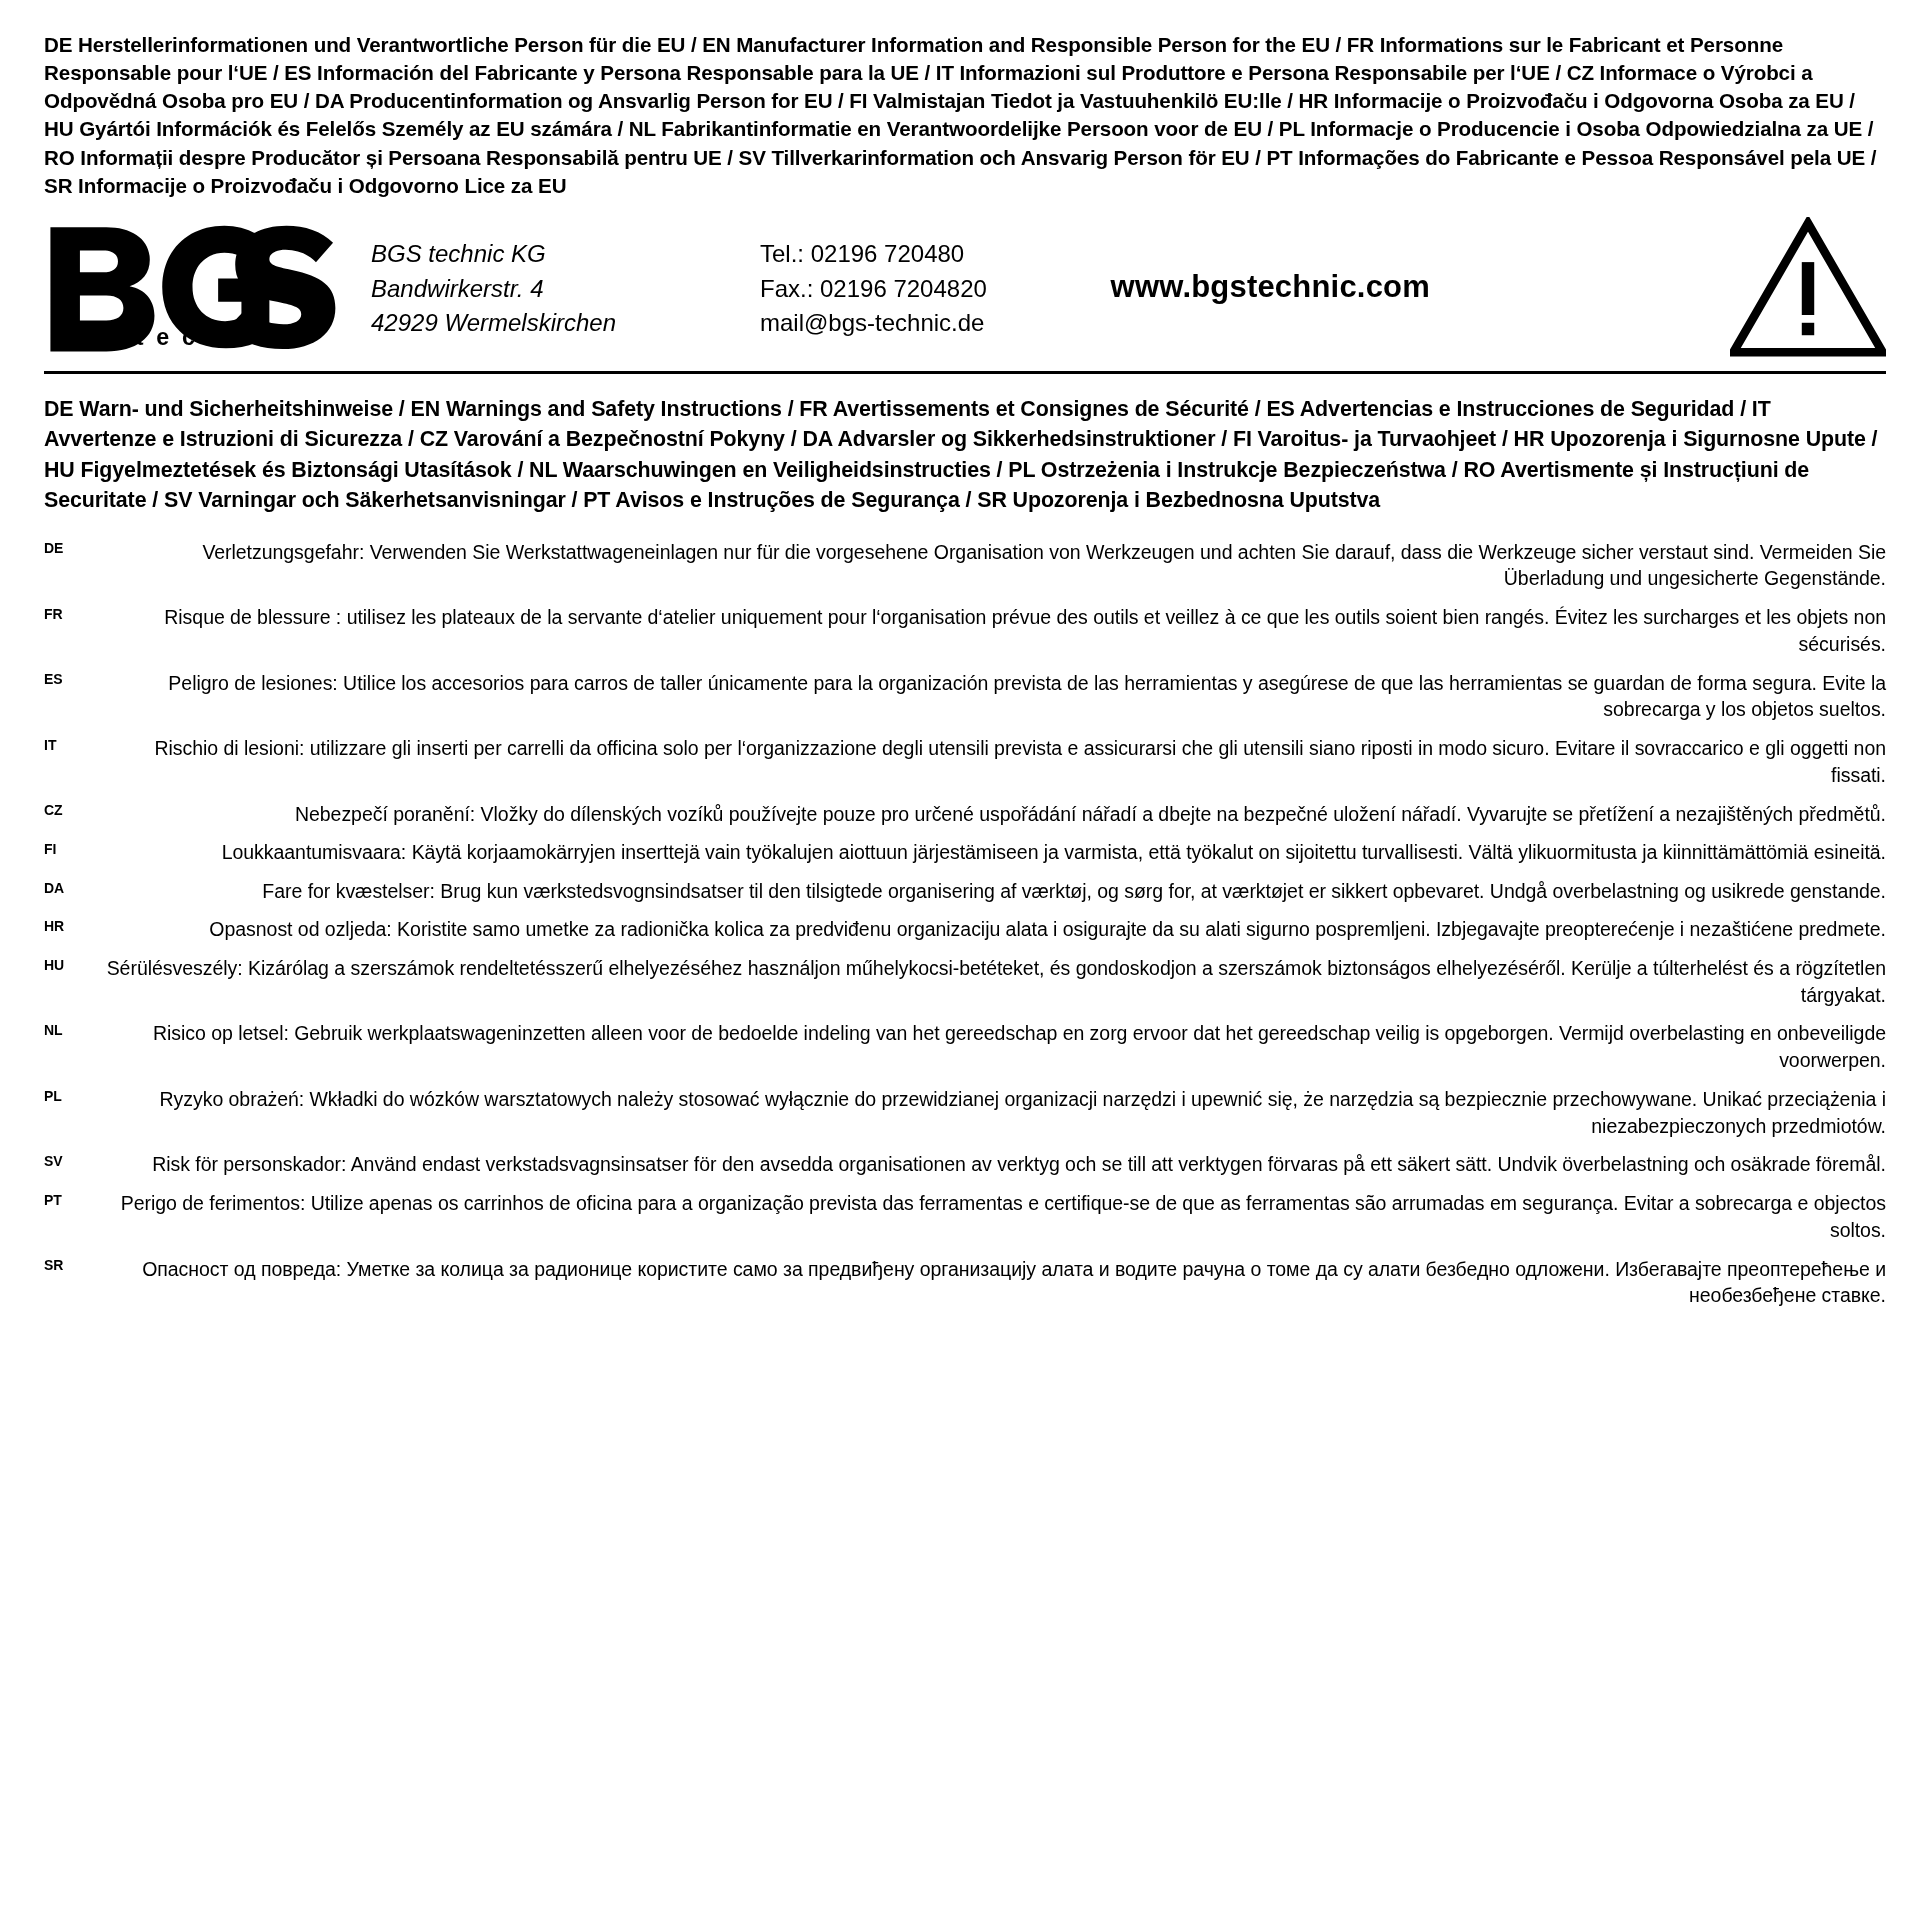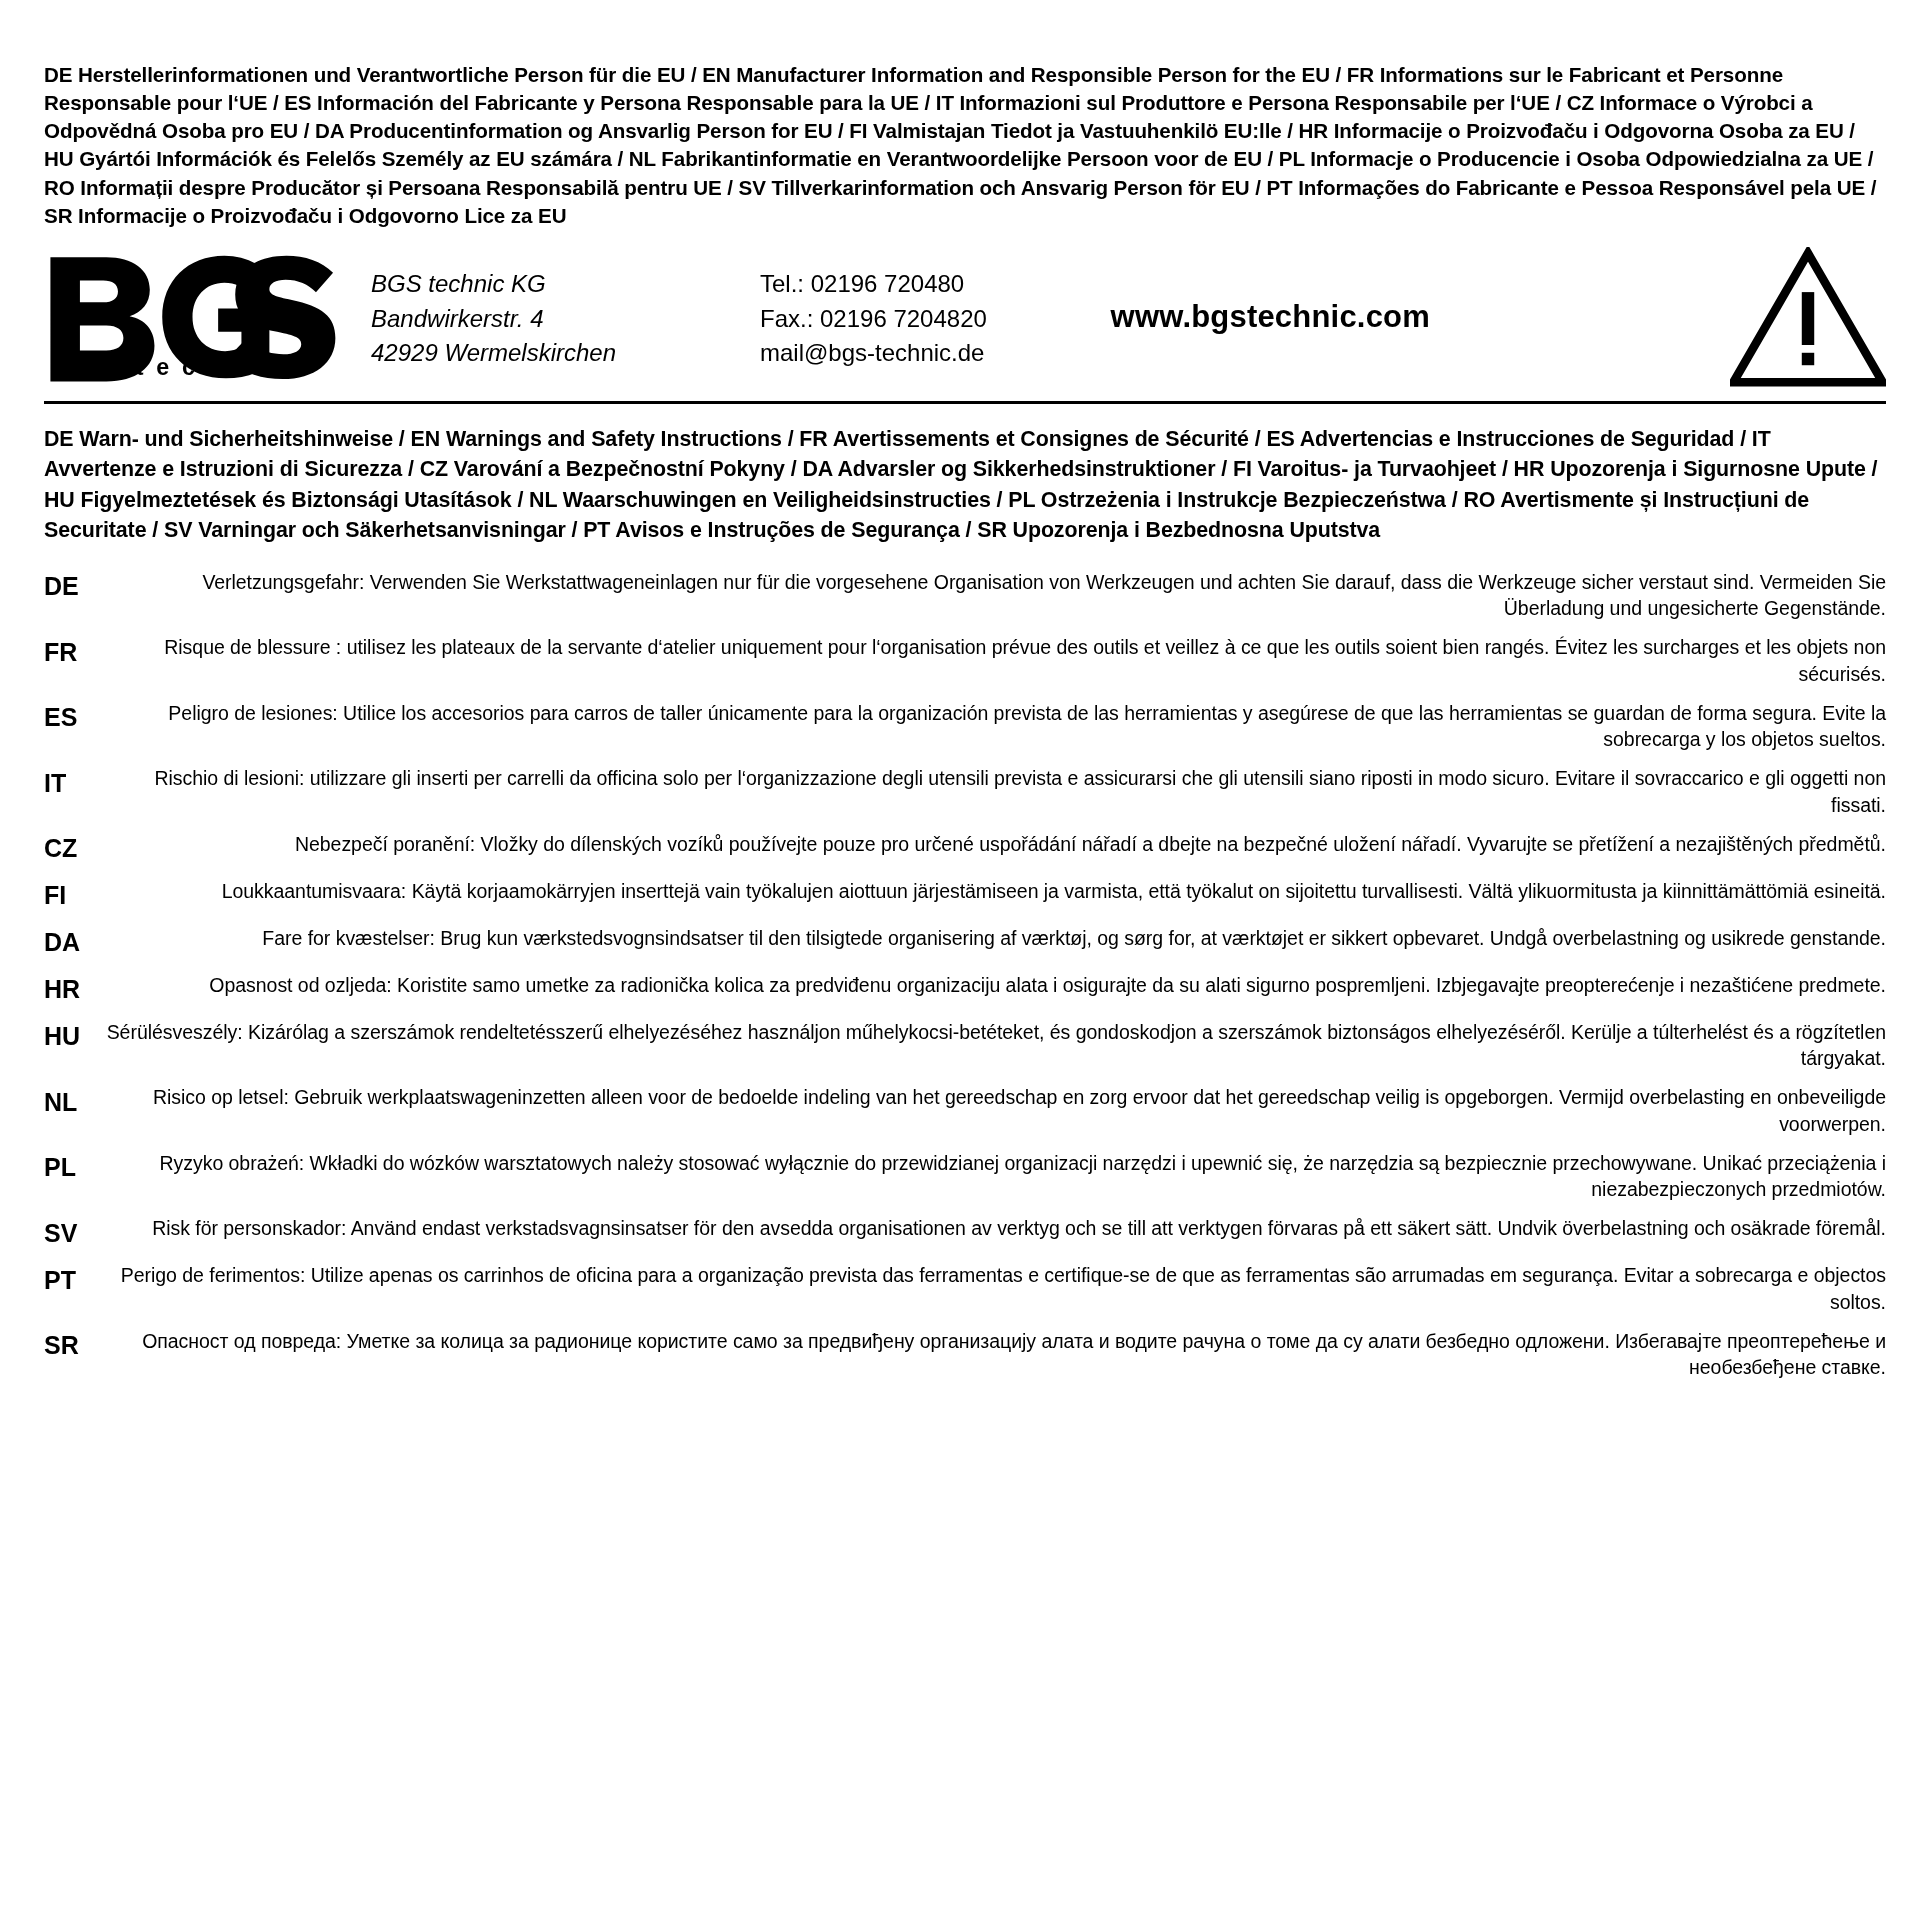--- a/index.html
+++ b/index.html
@@ -11,22 +11,21 @@
     width: 1930px;
     height: 1930px;
     font-family: "Liberation Sans", sans-serif;
     color: #000000;
     -webkit-font-smoothing: antialiased;
   }
   .page {
     box-sizing: border-box;
     width: 1930px;
     height: 1367px;
-    padding: 37px 44px 0 44px;
-    margin-top: 16px;
+    padding: 23px 44px 0 44px;
   }
 
   
   .header-langs {
     font-size: 20.6px;
     font-weight: bold;
     line-height: 1.37;
     letter-spacing: -0.1px;
     margin: 7.8px 0 17px 0;
     text-align: left;
@@ -91,21 +90,21 @@
 
   
   .lang-list { margin-top: 4.7px; }
   .lang-row {
     display: flex;
     align-items: flex-start;
     margin-bottom: 11.7px;
   }
   .lang-code {
     flex: 0 0 59px;
-    font-size: 25px;
+    font-size: 14px;
     font-weight: bold;
     line-height: 1.38;
     padding-top: 0.8px;
   }
   .lang-text {
     flex: 1 1 auto;
     font-size: 19.5px;
     line-height: 1.38;
     letter-spacing: -0.04px;
     text-align: right;

